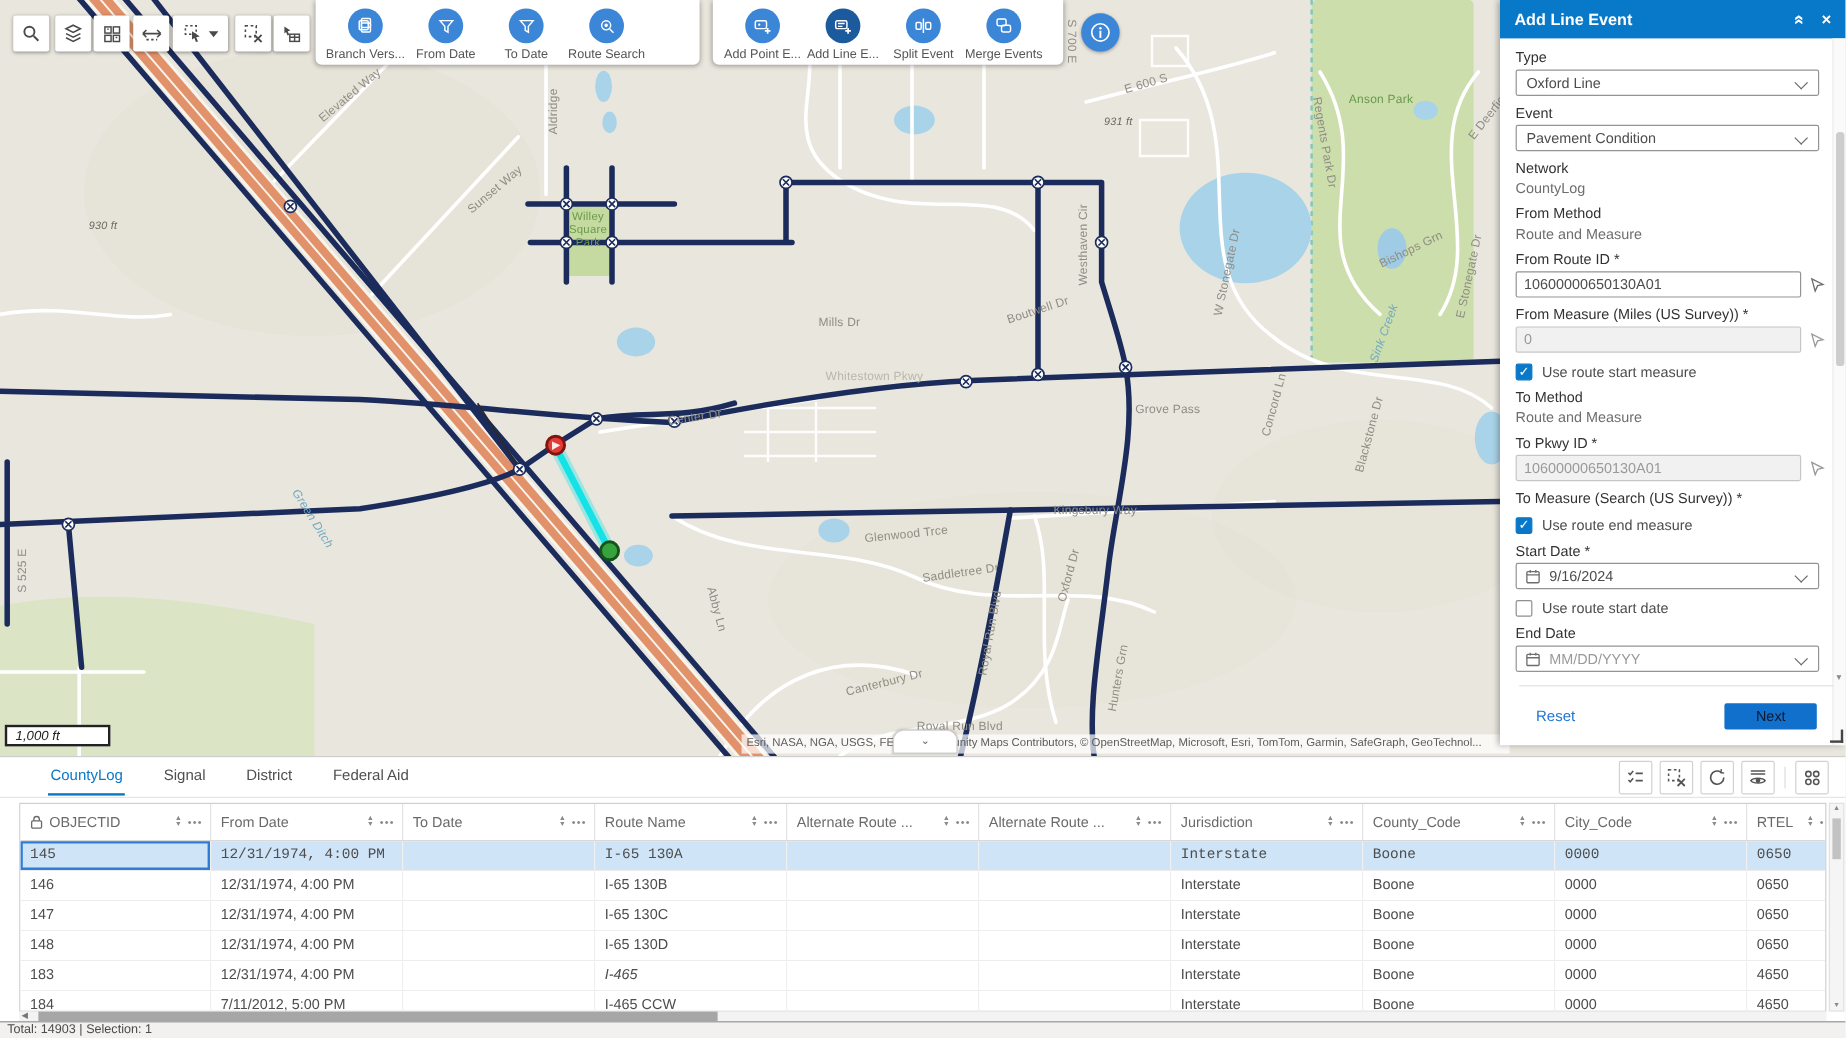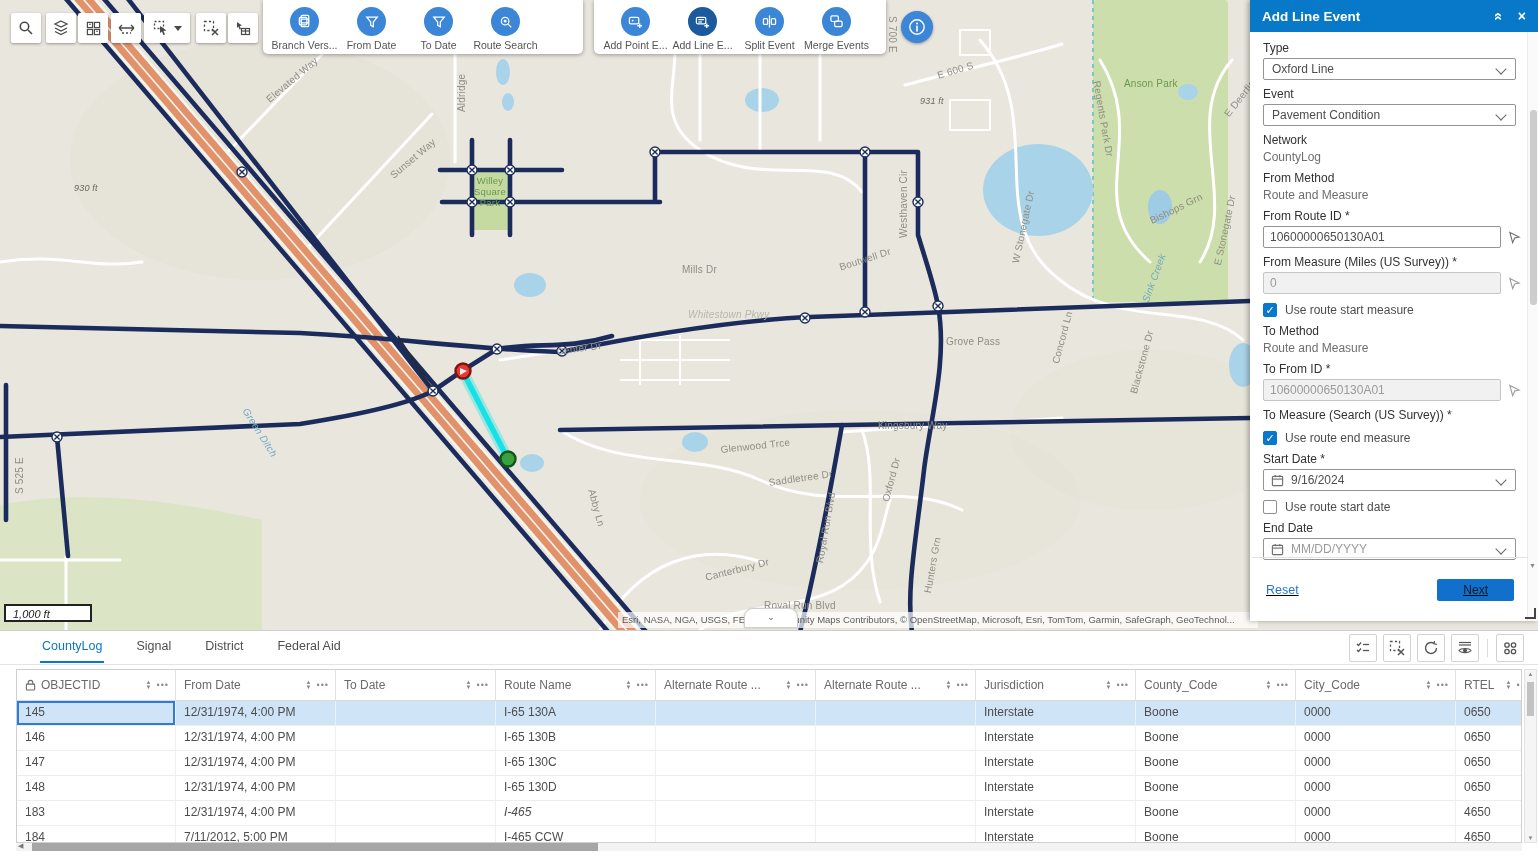--- a/index.html
+++ b/index.html
@@ -55,22 +55,22 @@
   .chk-row{display:flex;align-items:center;gap:8px;margin:9px 0 4px;color:#4d4d4d;}
   .cb{width:14px;height:14px;border:1px solid #8e8e8e;border-radius:2px;background:#fff;box-sizing:border-box;
       font-size:11px;line-height:12px;text-align:center;color:#fff;}
   .cb.on{background:#0a78c8;border-color:#0a78c8;}
   .date-box{height:22px;border:1px solid #949494;border-radius:2px;background:#fff;display:flex;align-items:center;
             gap:7px;padding:0 24px 0 7px;color:#4d4d4d;position:relative;width:253px;box-sizing:border-box;}
   .date-box .ph{color:#9a9a9a;}
   .pscroll{position:absolute;right:0;top:32px;bottom:0;width:10px;background:#fafafa;border-left:1px solid #ededed;}
   .pscroll .thumb{position:absolute;right:1px;top:78px;width:7px;height:195px;background:#cdcdcd;border-radius:3px;}
   .pscroll .dn{position:absolute;bottom:52px;left:1px;font-size:7px;color:#8a8a8a;}
-  .pfoot{position:absolute;bottom:0;left:2px;right:10px;height:64px;border-top:1px solid #e2e2e2;display:flex;
-         align-items:center;justify-content:space-between;padding:0 14px;box-sizing:border-box;text-decoration:underline;}
+  .pfoot{position:absolute;bottom:0;left:16px;right:10px;height:50px;border-top:1px solid #e2e2e2;display:flex;
+         align-items:center;justify-content:space-between;padding:0 14px;box-sizing:border-box;}
   .reset{color:#1f76d2;font-size:12.5px;cursor:pointer;}
   .nextbtn{background:#1170cb;color:#0f172a;font-size:12px;padding:4px 26px;border-radius:2px;border:none;cursor:pointer;}
   .rsz{position:absolute;right:2px;bottom:2px;width:9px;height:9px;border-right:2px solid #444;border-bottom:2px solid #444;}
   
   .bottom{position:absolute;left:0;top:630px;width:1538px;height:235px;background:#fff;border-top:1px solid #cfcfcf;box-sizing:border-box;}
   .tabsrow{position:absolute;left:0;right:0;top:0;height:33px;border-bottom:1px solid #e4e4e4;}
   .tabs{position:absolute;left:40px;top:0;height:32px;display:flex;gap:30px;font-size:12.5px;color:#4f4f4f;align-items:stretch;}
   .tab{display:flex;align-items:center;border-bottom:2px solid transparent;padding:0 2px;cursor:pointer;}
   .tab.active{color:#0a78c8;border-bottom-color:#0a78c8;}
   .tbtns{position:absolute;right:14px;top:3px;display:flex;align-items:center;gap:6px;}
@@ -78,21 +78,21 @@
         color:#555;background:#fff;cursor:pointer;}
   .tdiv{width:1px;height:18px;background:#dcdcdc;margin:0 2px;}
   .tablewrap{position:absolute;left:16px;top:38px;right:16px;bottom:22px;border:1px solid #cfcfcf;overflow:hidden;box-sizing:border-box;}
   .thead{height:30px;display:flex;border-bottom:1px solid #d9d9d9;color:#6a6a6a;font-size:12px;background:#fff;}
   .hc{display:flex;align-items:center;padding:0 4px 0 8px;border-right:1px solid #e3e3e3;box-sizing:border-box;flex:none;}
   .hc .name{flex:1;overflow:hidden;white-space:nowrap;text-overflow:ellipsis;}
   .sort{display:flex;flex-direction:column;margin:0 5px;color:#8a8a8a;}
   .sort i{font-style:normal;font-size:6px;line-height:5px;}
   .dots{font-size:9px;letter-spacing:1px;color:#8a8a8a;margin-right:2px;}
   .trow{height:24px;display:flex;border-bottom:1px solid #ededed;font-size:12px;color:#4d4d4d;background:#fff;}
-  .trow.sel{background:#cfe4f7;}
+  .trow.sel{background:#cfe4f7;font-family:Liberation Mono, monospace;}
   .tc{padding:0 8px;line-height:23px;border-right:1px solid #f0f0f0;box-sizing:border-box;flex:none;
       overflow:hidden;white-space:nowrap;}
   .trow.sel .tc:first-child{box-shadow:inset 0 0 0 2px #2e7cd6;}
   .vscroll{position:absolute;right:1px;top:38px;bottom:22px;width:13px;background:#f5f5f5;border:1px solid #e2e2e2;box-sizing:border-box;}
   .vscroll .arr{position:absolute;left:0;width:100%;text-align:center;font-size:6px;color:#8a8a8a;}
   .vscroll .thumb{position:absolute;left:2px;top:12px;width:7px;height:34px;background:#c2c2c2;}
   .hscroll{position:absolute;left:16px;right:16px;bottom:14px;height:8px;background:#f3f3f3;}
   .hscroll .thumb{position:absolute;left:16px;top:0;height:8px;width:566px;background:#a6a6a6;}
   .hscroll .arr{position:absolute;left:2px;top:-1px;font-size:7px;color:#777;}
   .status{position:absolute;left:0;right:0;bottom:0;height:14px;background:#f2f1ef;border-top:1px solid #969696;
@@ -246,21 +246,21 @@
 
   <div id="maplabels">
       <span class="maplabel" style="left: 264px; top: 96px; transform: rotate(-40deg);">Elevated Way</span>
       <span class="maplabel" style="left: 388px; top: 172px; transform: rotate(-40deg);">Sunset Way</span>
       <span class="maplabel e" style="left: 74px; top: 183px;">930 ft</span>
       <span class="maplabel g" style="left: 1124px; top: 78px;">Anson Park</span>
       <span class="maplabel" style="left: 456px; top: 112px; transform: rotate(-90deg);">Aldridge</span>
       <span class="maplabel g wrap" style="left: 468px; top: 176px;">Willey Square Park</span>
       <span class="maplabel" style="left: 682px; top: 264px;">Mills Dr</span>
       <span class="maplabel" style="left: 556px; top: 346px; transform: rotate(-8deg);">Center Dr</span>
-      <span class="maplabel r" style="left: 688px; top: 309px; font-style: italic;">Whitestown Pkwy</span>
+      <span class="maplabel r" style="left: 688px; top: 309px;">Whitestown Pkwy</span>
       <span class="maplabel" style="left: 838px; top: 262px; transform: rotate(-18deg);">Boutwell Dr</span>
       <span class="maplabel" style="left: 898px; top: 238px; transform: rotate(-90deg);">Westhaven Cir</span>
       <span class="maplabel" style="left: 936px; top: 70px; transform: rotate(-16deg);">E 600 S</span>
       <span class="maplabel e" style="left: 920px; top: 96px;">931 ft</span>
       <span class="maplabel" style="left: 1102px; top: 80px; transform: rotate(80deg);">Regents Park Dr</span>
       <span class="maplabel" style="left: 1010px; top: 262px; transform: rotate(-78deg);">W Stonegate Dr</span>
       <span class="maplabel" style="left: 1148px; top: 216px; transform: rotate(-26deg);">Bishops Grn</span>
       <span class="maplabel" style="left: 1212px; top: 264px; transform: rotate(-78deg);">E Stonegate Dr</span>
       <span class="maplabel" style="left: 1222px; top: 112px; transform: rotate(-52deg);">E Deerfield Dr</span>
       <span class="maplabel" style="left: 898px; top: 16px; transform: rotate(90deg);">S 700 E</span>
@@ -466,21 +466,21 @@
             <path d="M2 1.5 L12 6.5 7.2 7.6 5 12.5 Z"></path>
           </svg>
         </span>
     </div>
     <div class="chk-row">
       <span class="cb on">✓</span>
       <span>Use route start measure</span>
     </div>
     <div class="flabel">To Method</div>
     <div class="fvalue">Route and Measure</div>
-    <div class="flabel">To From ID *</div>
+    <div class="flabel">To Pkwy ID *</div>
     <div class="frow">
       <input class="tinput dis" disabled="" value="10600000650130A01" style="">
       <span class="ptr">
           <svg width="13" height="13" viewBox="0 0 14 14" fill="none" stroke="#9a9a9a" stroke-width="1.2">
             <path d="M2 1.5 L12 6.5 7.2 7.6 5 12.5 Z"></path>
           </svg>
         </span>
     </div>
     <div class="flabel">To Measure (Search (US Survey)) *</div>
     <div class="chk-row">
@@ -740,13 +740,16 @@
 
   <div class="vscroll">
     <span class="arr" style="top:1px">▲</span>
     <span class="thumb"></span>
     <span class="arr" style="bottom:1px">▼</span>
   </div>
   <div class="hscroll">
     <span class="arr">◀</span>
     <span class="thumb"></span>
   </div>
+  <div class="status">
+    <span>Total: 14903 | Selection: 1</span>
+  </div>
 </div>
 
 </body></html>

